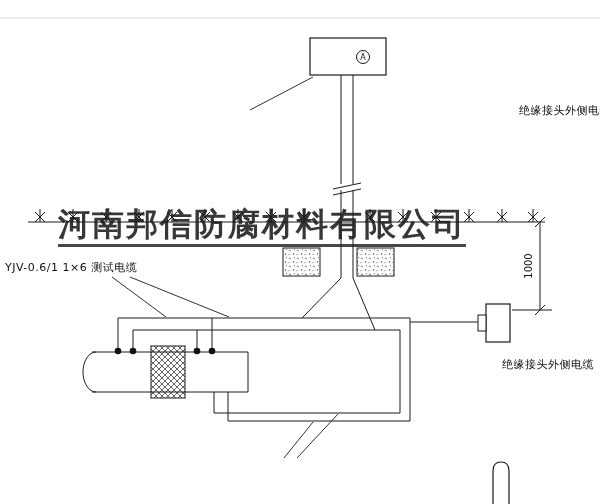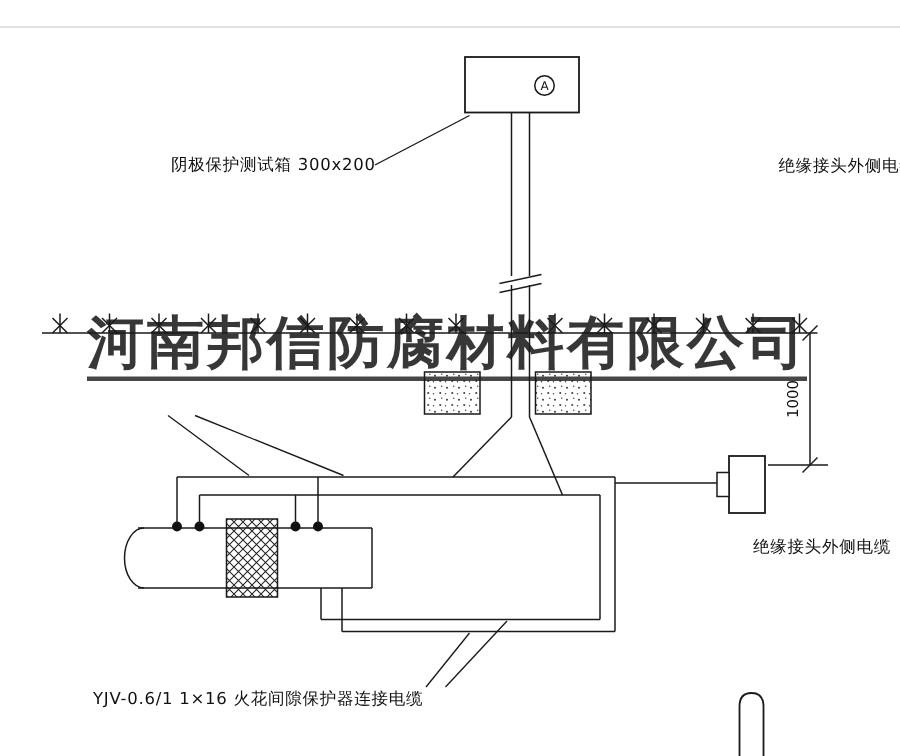--- a/index.html
+++ b/index.html
@@ -9,21 +9,21 @@
     overflow:hidden; font-family:"DejaVu Sans", sans-serif;
   }
   .sheet svg { position:absolute; left:0; top:0; }
   .lbl {
     position:absolute; color:#111; font-size:11px; white-space:nowrap;
     letter-spacing:0.5px; font-family:"DejaVu Sans", sans-serif;
   }
   .watermark {
     position:absolute; left:58px; top:206px;
     font-family:"DejaVu Serif", serif; font-weight:bold;
-    font-size:38px; letter-spacing:2px; line-height:1.18;
+    font-size:32px; letter-spacing:2px; line-height:1.18;
     color:rgba(25,25,25,0.87);
     border-bottom:3px solid rgba(25,25,25,0.80);
     white-space:nowrap; z-index:5;
   }
   .svgtext { font-family:"DejaVu Sans", sans-serif; fill:#111; }
 </style>
 </head>
 <body>
 
 <div class="sheet">
@@ -145,24 +145,23 @@
       <line x1="540" y1="222" x2="540" y2="310"></line>
       <line x1="512" y1="310" x2="552" y2="310"></line>
       <line x1="535" y1="227" x2="545" y2="217"></line>
       <line x1="535" y1="315" x2="545" y2="305"></line>
       <text x="532" y="266" transform="rotate(-90 532 266)" text-anchor="middle" font-size="10" class="svgtext" stroke="none">1000</text>
     </g>
 
     <path d="M493,504 L493,471 Q493,462 501,462 Q509,462 509,471 L509,504" stroke-width="1.2"></path>
   </svg>
 
-  <div class="lbl" style="left:114px; top:102px;">阴极保护测试箱 300x200</div>
 
   <div class="lbl" style="left:519px; top:103px;">绝缘接头外侧电缆</div>
 
+  <div class="lbl" style="left:5px; top:260px;">YJV-0.6/1 1×6  测试电缆</div>
 
   <div class="lbl" style="left:502px; top:357px;">绝缘接头外侧电缆</div>
 
-  <div class="lbl" style="left:62px; top:458px;">YJV-0.6/1 1×16  火花间隙保护器连接电缆</div>
 
   <div class="watermark">河南邦信防腐材料有限公司</div>
 
 </div>
 
 </body></html>

